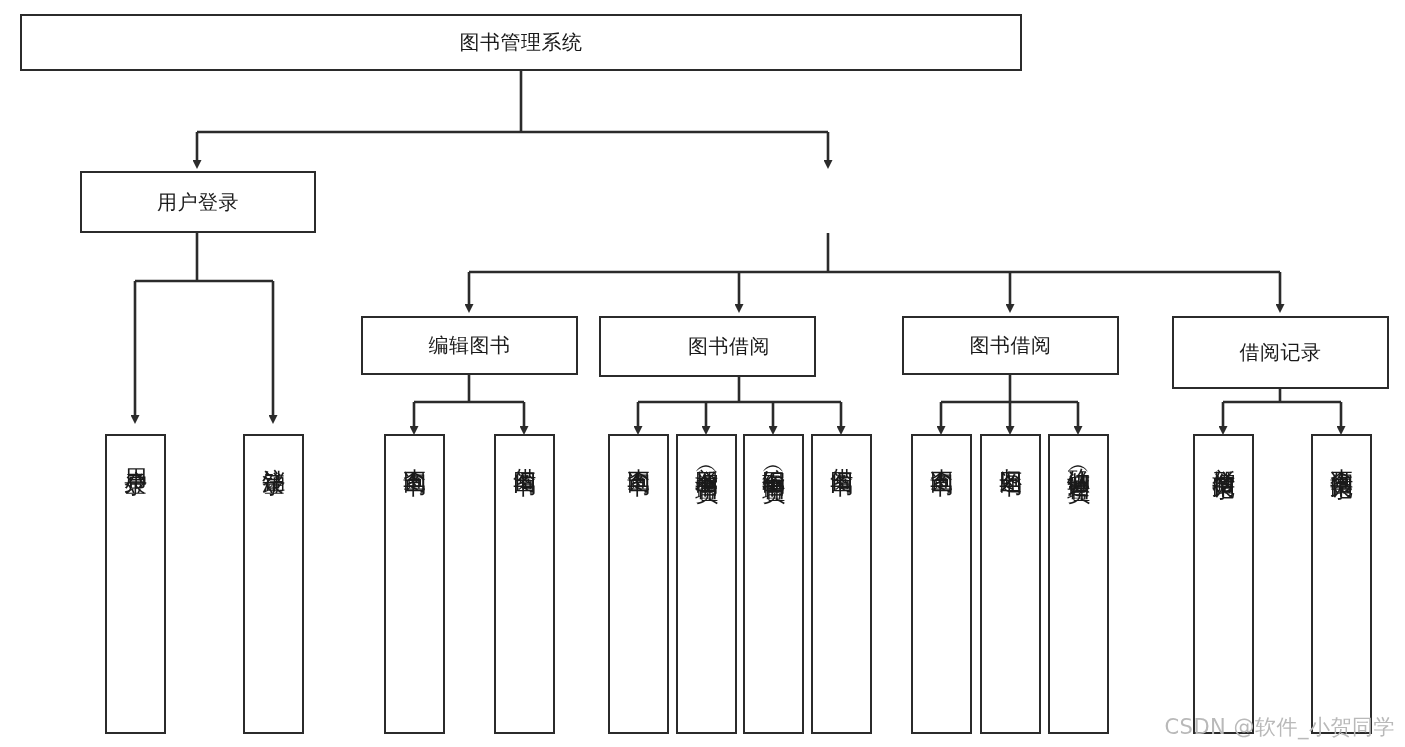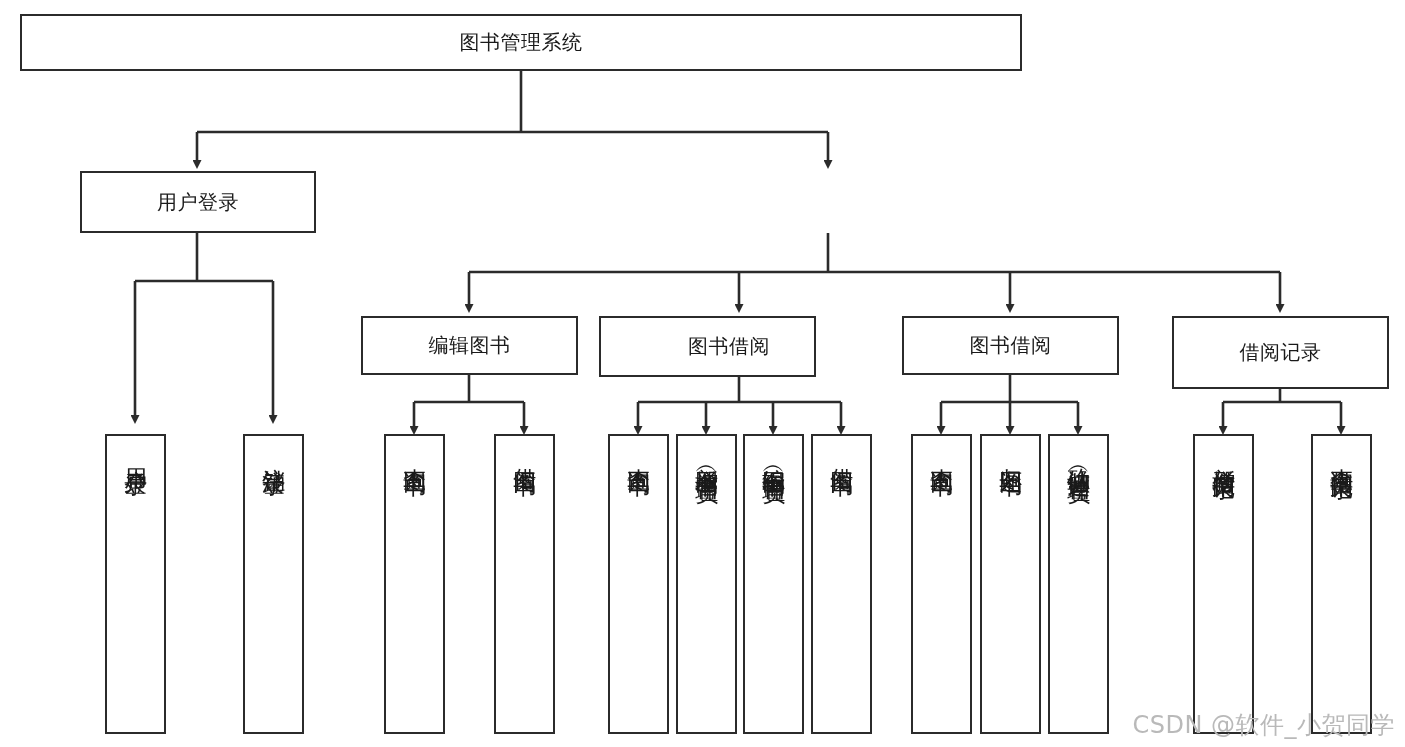--- a/index.html
+++ b/index.html
@@ -56,21 +56,21 @@
     text-orientation: upright;
     font-size: 23px;
     line-height: 1.1;
     letter-spacing: 2px;
     white-space: nowrap;
   }
   #watermark {
     position: absolute;
     right: 10px;
     bottom: 6px;
-    font-size: 24px;
+    font-size: 21px;
     color: #b9b9b9;
     z-index: 5;
     white-space: nowrap;
     letter-spacing: 0.5px;
   }
 </style>
 </head>
 <body>
 
 <div id="canvas">

